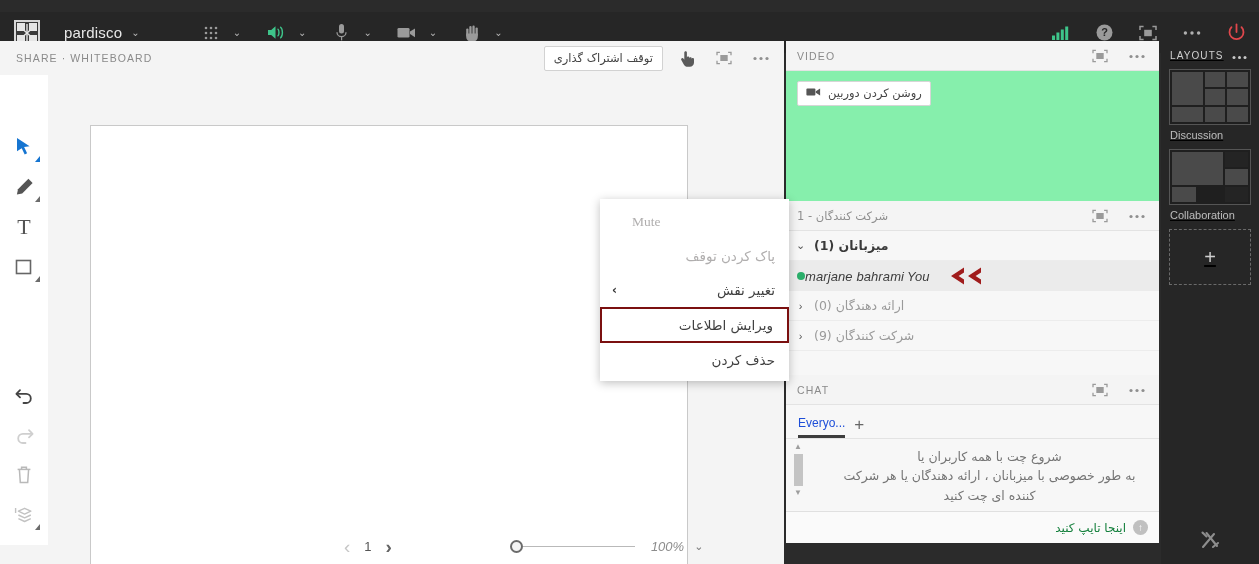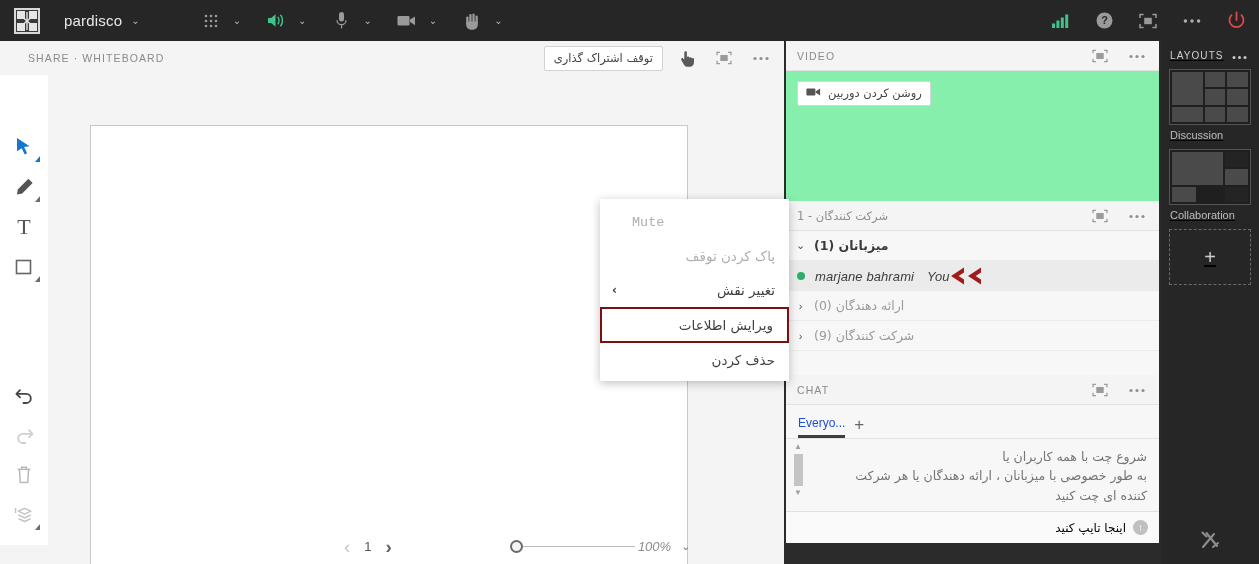--- a/index.html
+++ b/index.html
@@ -5,21 +5,21 @@
   * { box-sizing: border-box; margin: 0; padding: 0; }
   html, body {
     width: 1259px; height: 564px;
     font-family: "Liberation Sans", "DejaVu Sans", sans-serif;
     background: #2b2b2b; overflow: hidden;
   }
   #app { position: relative; width: 1259px; height: 564px; }
 
   
   .topbar {
-    position: absolute; left: 0; top: 0; width: 1259px; height: 41px;
+    position: absolute; left: 0; top: 12px; width: 1259px; height: 41px;
     background: #262626; display: flex; align-items: center;
   }
   .logo-box {
     width: 26px; height: 26px; margin-left: 14px; border: 2px solid #d8d8d8;
     background: #3a3a3a; position: relative; flex: none;
   }
   .logo-box svg { position: absolute; left: 0; top: 0; }
   .room-name {
     color: #e8e8e8; font-size: 15px; margin-left: 24px; letter-spacing: .2px;
   }
@@ -39,21 +39,21 @@
   
   .share-area {
     position: absolute; left: 0; top: 41px; width: 784px; height: 523px;
     background: #f4f4f4;
   }
   .share-header {
     position: relative; height: 34px; display: flex; align-items: center;
     background: #f4f4f4;
   }
   .share-title {
-    margin-left: 28px; font-size: 10.5px; letter-spacing: 1.1px;
+    margin-left: 16px; font-size: 10.5px; letter-spacing: 1.1px;
     color: #8a8a8a;
   }
   .share-header-right {
     position: absolute; right: 10px; top: 0; height: 34px;
     display: flex; align-items: center; gap: 11px;
   }
   .stop-share-btn {
     border: 1px solid #d2d2d2; background: #fff; border-radius: 2px;
     padding: 4px 9px 5px; font-size: 11.5px; color: #444;
     direction: rtl; font-family: "DejaVu Sans", sans-serif;
@@ -90,37 +90,37 @@
   .pg-arrow.dis { color: #c6c6c6; }
   .pg-arrow.act { color: #636363; font-weight: bold; }
   .pg-num { font-size: 13px; color: #555; }
   .zoom-wrap { display: flex; align-items: center; gap: 0; margin-left: 118px; }
   .zoom-knob {
     width: 13px; height: 13px; border: 2px solid #6b6b6b; border-radius: 50%;
     background: #f4f4f4;
   }
   .zoom-track { width: 112px; height: 1px; background: #b9b9b9; }
   .zoom-val {
-    font-size: 13px; font-style: italic; color: #8d8d8d; margin-left: 3px;
+    font-size: 13px; font-style: italic; color: #8d8d8d; margin-left: 16px;
   }
   .zoom-chev { color: #7a7a7a; font-size: 11px; margin-left: 10px; }
 
   
   .ctx-menu {
     position: absolute; left: 600px; top: 199px; width: 189px;
     background: #fff; box-shadow: 0 2px 9px rgba(0,0,0,.25);
     z-index: 40; padding: 6px 0 4px;
   }
   .ctx-item {
     height: 34px; display: flex; align-items: center; position: relative;
     padding: 0 14px; font-size: 13.5px; color: #3f3f3f;
     direction: rtl; justify-content: flex-start;
     font-family: "DejaVu Sans", sans-serif;
   }
-  .ctx-item.ltr { direction: ltr; color: #9b9b9b; font-family: Liberation Mono, monospace; padding-left: 32px; }
+  .ctx-item.ltr { direction: ltr; color: #9b9b9b; font-family: Liberation Serif, serif; padding-left: 32px; }
   .ctx-item.disabled { color: #b0aeae; }
   .ctx-item .sub-arrow {
     position: absolute; left: 12px; color: #333; font-size: 12px; font-weight: bold;
   }
   .ctx-item.highlight {
     border: 2px solid #7b1010; height: 36px;
   }
 
   
   .right-panel {
@@ -161,58 +161,58 @@
     padding-left: 10px; border-bottom: 1px solid #ececec;
     direction: ltr;
   }
   .group-label {
     font-size: 12.5px; direction: rtl; font-family: "DejaVu Sans", sans-serif;
   }
   .group-label.bold { font-weight: bold; color: #3a3a3a; }
   .group-label.mut { color: #9a9a9a; }
   .tw { color: #555; font-size: 11px; width: 9px; text-align: center; }
   .person-row {
-    height: 30px; display: flex; align-items: center; gap: 10px;
+    height: 30px; display: flex; align-items: center; 
     padding-left: 11px; background: #ebebeb; position: relative;
   }
   .dot { width: 8px; height: 8px; border-radius: 50%; background: #2aae6a; }
   .person-name {
     font-size: 13px; font-style: italic; color: #3c3c3c; letter-spacing: .1px;
   }
   .person-you { font-size: 13px; font-style: italic; color: #3c3c3c; margin-left: 3px; }
   .ann-arrows { position: absolute; left: 159px; top: 5px; }
   .chat-tabs {
     height: 34px; display: flex; align-items: flex-end; gap: 9px;
     padding-left: 12px; background: #f7f7f7;
     border-bottom: 1px solid #e3e3e3;
   }
   .chat-tab {
     font-size: 12px; color: #1d4ed8; padding-bottom: 5px;
     border-bottom: 3px solid #3d3d3d;
   }
   .chat-add { font-size: 17px; color: #666; padding-bottom: 3px; }
   .chat-body { height: 72px; position: relative; background: #f7f7f7; }
   .chat-hint {
-    padding: 8px 12px 0 34px; font-size: 12.5px; color: #757575;
-    direction: rtl; text-align: right; line-height: 1.55;
+    padding: 8px 0 0 34px; font-size: 12.5px; color: #757575;
+    direction: rtl; text-align: center; line-height: 1.55;
     font-family: "DejaVu Sans", sans-serif;
   }
   .chat-scroll {
     position: absolute; left: 6px; top: 4px; width: 12px; height: 62px;
     display: flex; flex-direction: column; align-items: center;
   }
   .cs-arrow { font-size: 8px; color: #9e9e9e; line-height: 8px; }
   .cs-thumb { width: 9px; height: 32px; background: #c4c4c4; margin: 3px 0; }
   .chat-input {
     height: 32px; border-top: 1px solid #e0e0e0; display: flex;
     align-items: center; justify-content: flex-end; gap: 7px;
     padding-right: 11px; background: #fafafa;
   }
   .chat-ph {
-    font-size: 12px; color: #000000; direction: rtl;
+    font-size: 12px; color: #15803d; direction: rtl;
     font-family: "DejaVu Sans", sans-serif;
   }
   .info-circle {
     width: 15px; height: 15px; border-radius: 50%; background: #c0c0c0;
     color: #fff; font-size: 10px; display: flex; align-items: center;
     justify-content: center; font-weight: bold;
   }
 
   
   .layouts {

